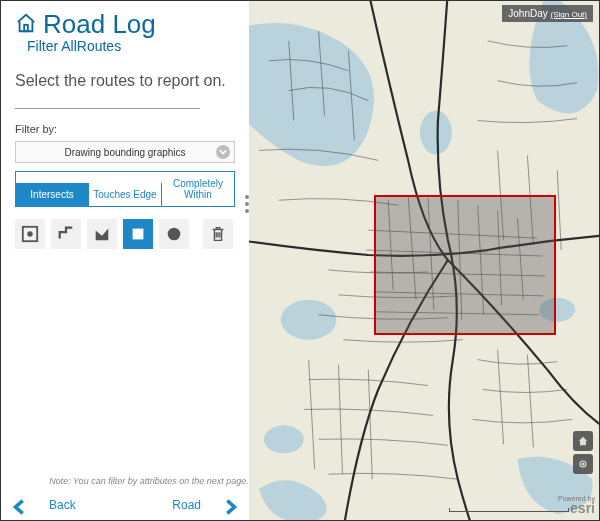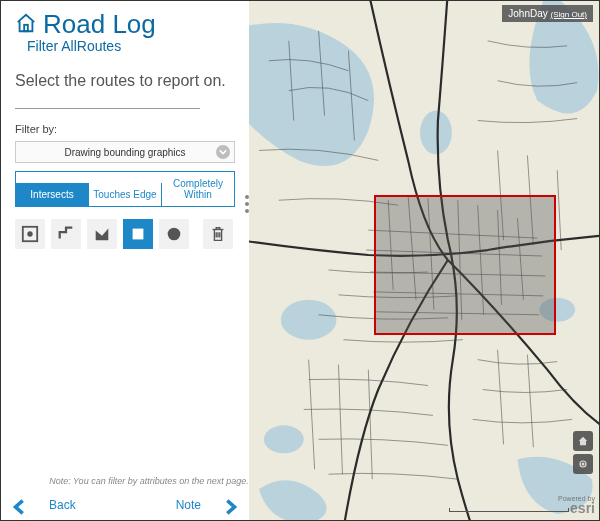--- a/index.html
+++ b/index.html
@@ -289,21 +289,21 @@
   <div class="note">Note: You can filter by attributes on the next page.</div>
 
   <div class="nav">
     <div class="nav-btn">
       <svg width="18" height="18" viewBox="0 0 20 20">
           <path d="M13 3 L5 10 L13 17" fill="none" stroke="#1e87c8" stroke-width="4"></path>
         </svg>
       <span>Back</span>
     </div>
     <div class="nav-btn">
-      <span>Note</span>
+      <span>Road</span>
       <svg width="18" height="18" viewBox="0 0 20 20">
           <path d="M7 3 L15 10 L7 17" fill="none" stroke="#1e87c8" stroke-width="4"></path>
         </svg>
     </div>
   </div>
 </div>
 
 <div class="drag-handle">
   <span></span>
     <span></span>

